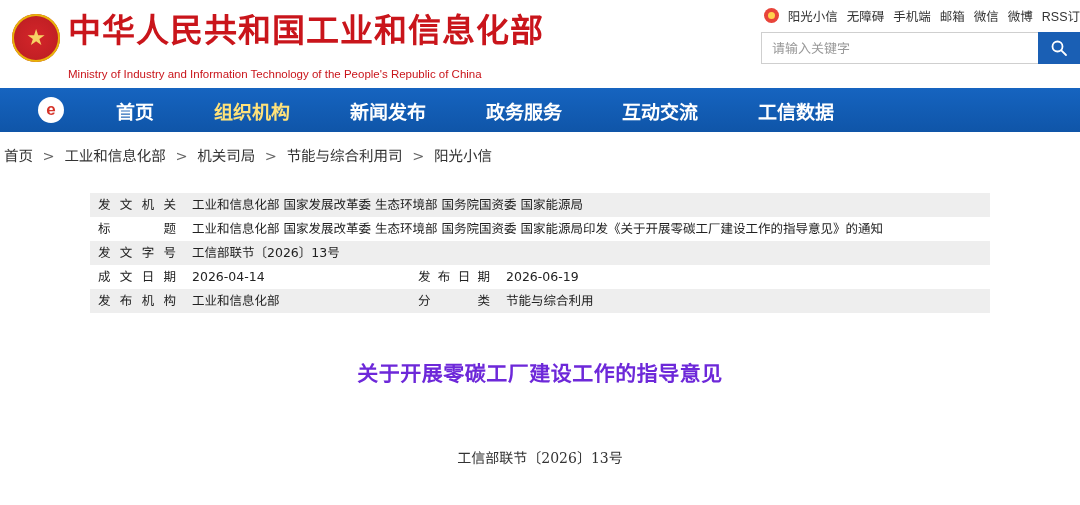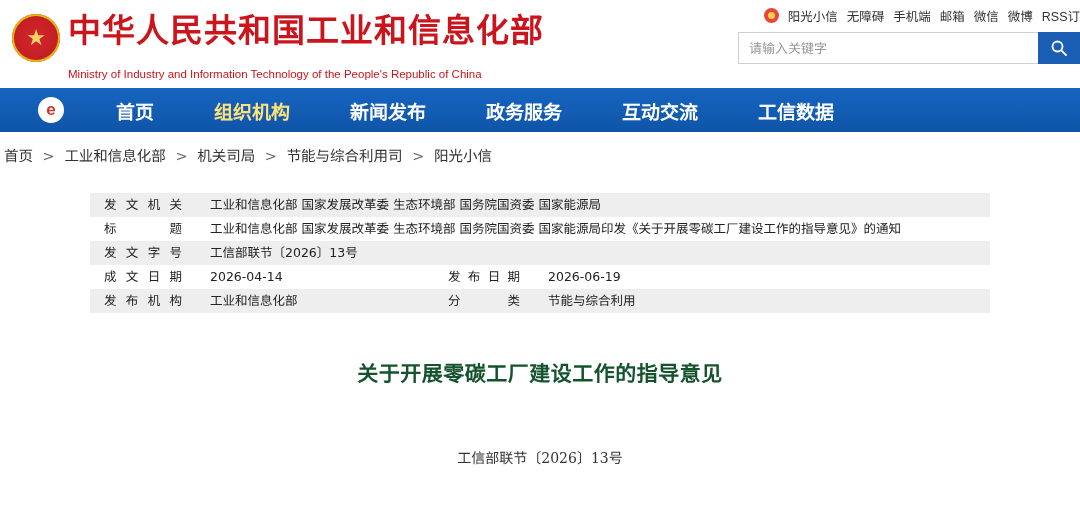--- a/index.html
+++ b/index.html
@@ -95,21 +95,21 @@
 
   .search-row {
     position: absolute;
     right: 0px;
     top: 32px;
     display: flex;
     align-items: stretch;
     height: 32px;
   }
   .search-input {
-    width: 300px;
+    width: 277px;
     height: 32px;
     box-sizing: border-box;
     border: 1px solid #cfcfcf;
     border-right: none;
     padding: 0 10px;
     font-size: 13px;
     color: #444;
     outline: none;
     background: #fff;
   }
@@ -180,21 +180,21 @@
   table.meta {
     width: 100%;
     border-collapse: collapse;
     font-size: 12.5px;
     color: #222222;
     font-family: "DejaVu Sans", "Liberation Sans", sans-serif;
   }
   table.meta tr { height: 24px; }
   table.meta tr.shade { background: #eeeeee; }
   table.meta td {
-    padding: 3px 14px;
+    padding: 3px 8px;
     vertical-align: middle;
     line-height: 18px;
   }
   td.lab {
     width: 78px;
     white-space: nowrap;
     text-align: justify;
     text-align-last: justify;
   }
   td.lab2 {
@@ -205,21 +205,21 @@
     padding-left: 22px;
   }
   td.val { }
   td.val-half { width: 210px; }
 
   
   .doc-title {
     text-align: center;
     font-size: 21px;
     font-weight: bold;
-    color: #14532d;
+    color: #6d28d9;
     margin-top: 44px;
     letter-spacing: 0.5px;
     font-family: "DejaVu Sans", "Liberation Sans", sans-serif;
   }
   .doc-number {
     text-align: center;
     font-size: 14px;
     color: #333333;
     margin-top: 60px;
     font-family: "DejaVu Serif", "Liberation Serif", serif;

